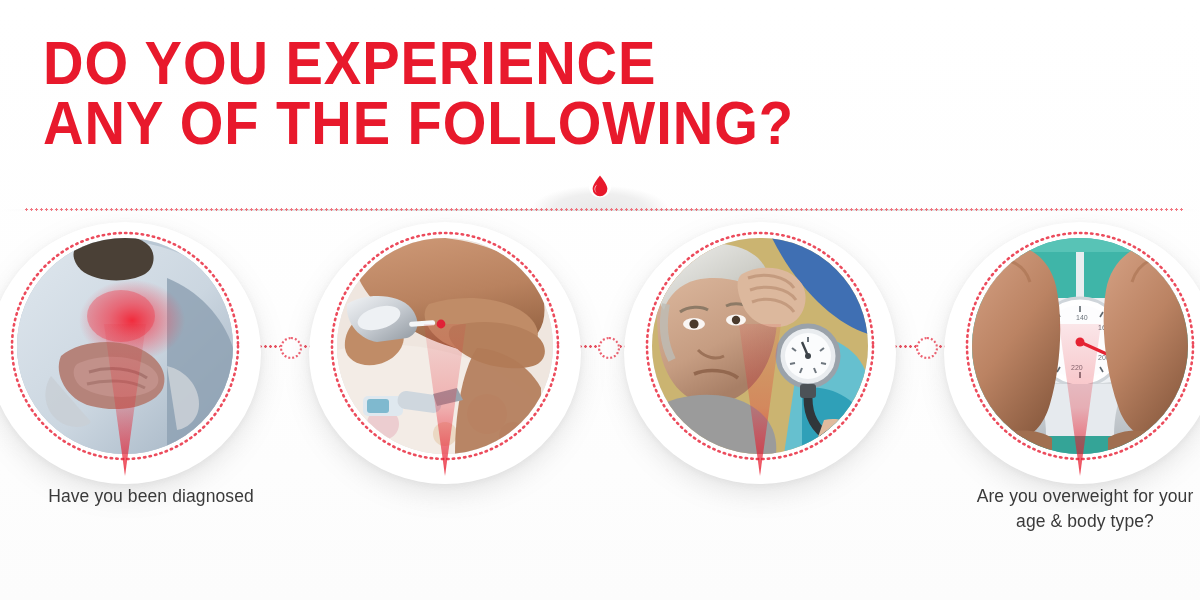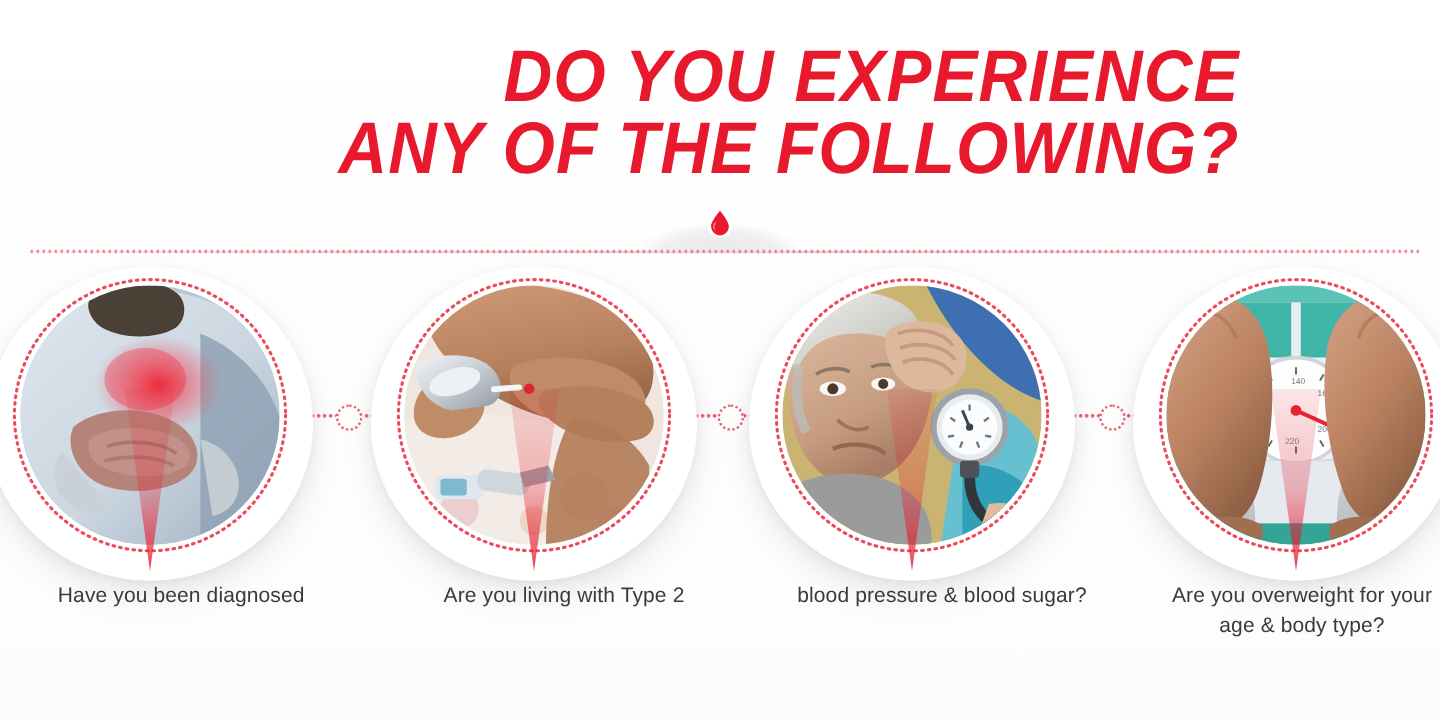--- a/index.html
+++ b/index.html
@@ -24,27 +24,26 @@
     background: linear-gradient(180deg, #ffffff 0%, #fefefe 55%, #fcfcfc 100%);
     overflow: hidden;
   }
 
   
   .headline {
     position: absolute;
     left: 0;
     top: 34px;
     width: 1076px;
-    text-align: right;
+    text-align: left;
     line-height: 0.98;
     color: #e8192c;
     font-weight: 700;
     font-stretch: condensed;
     letter-spacing: -0.5px;
-    font-style: italic;
   }
   .headline .line {
     display: block;
     font-size: 61px;
     font-weight: 700;
     transform: scaleX(0.92);
     white-space: nowrap;
   }
   .headline .line1 { letter-spacing: 1px; }
   .headline .line2 { letter-spacing: 1px; }
@@ -476,24 +475,22 @@
       <div class="cone"></div>
     </div>
 
   </div>
 
   <div class="captions">
     <div class="caption cap1">
       <div>Have you been diagnosed</div>
     </div>
     <div class="caption cap2">
-      <div>Are you living with Type 2</div>
     </div>
     <div class="caption cap3">
-      <div>blood pressure &amp; blood sugar?</div>
     </div>
     <div class="caption cap4 clip-right">
       <div style="white-space:nowrap">Are you overweight for your</div>
       <div>age &amp; body type?</div>
     </div>
   </div>
 
 </div>
 
 </body></html>

